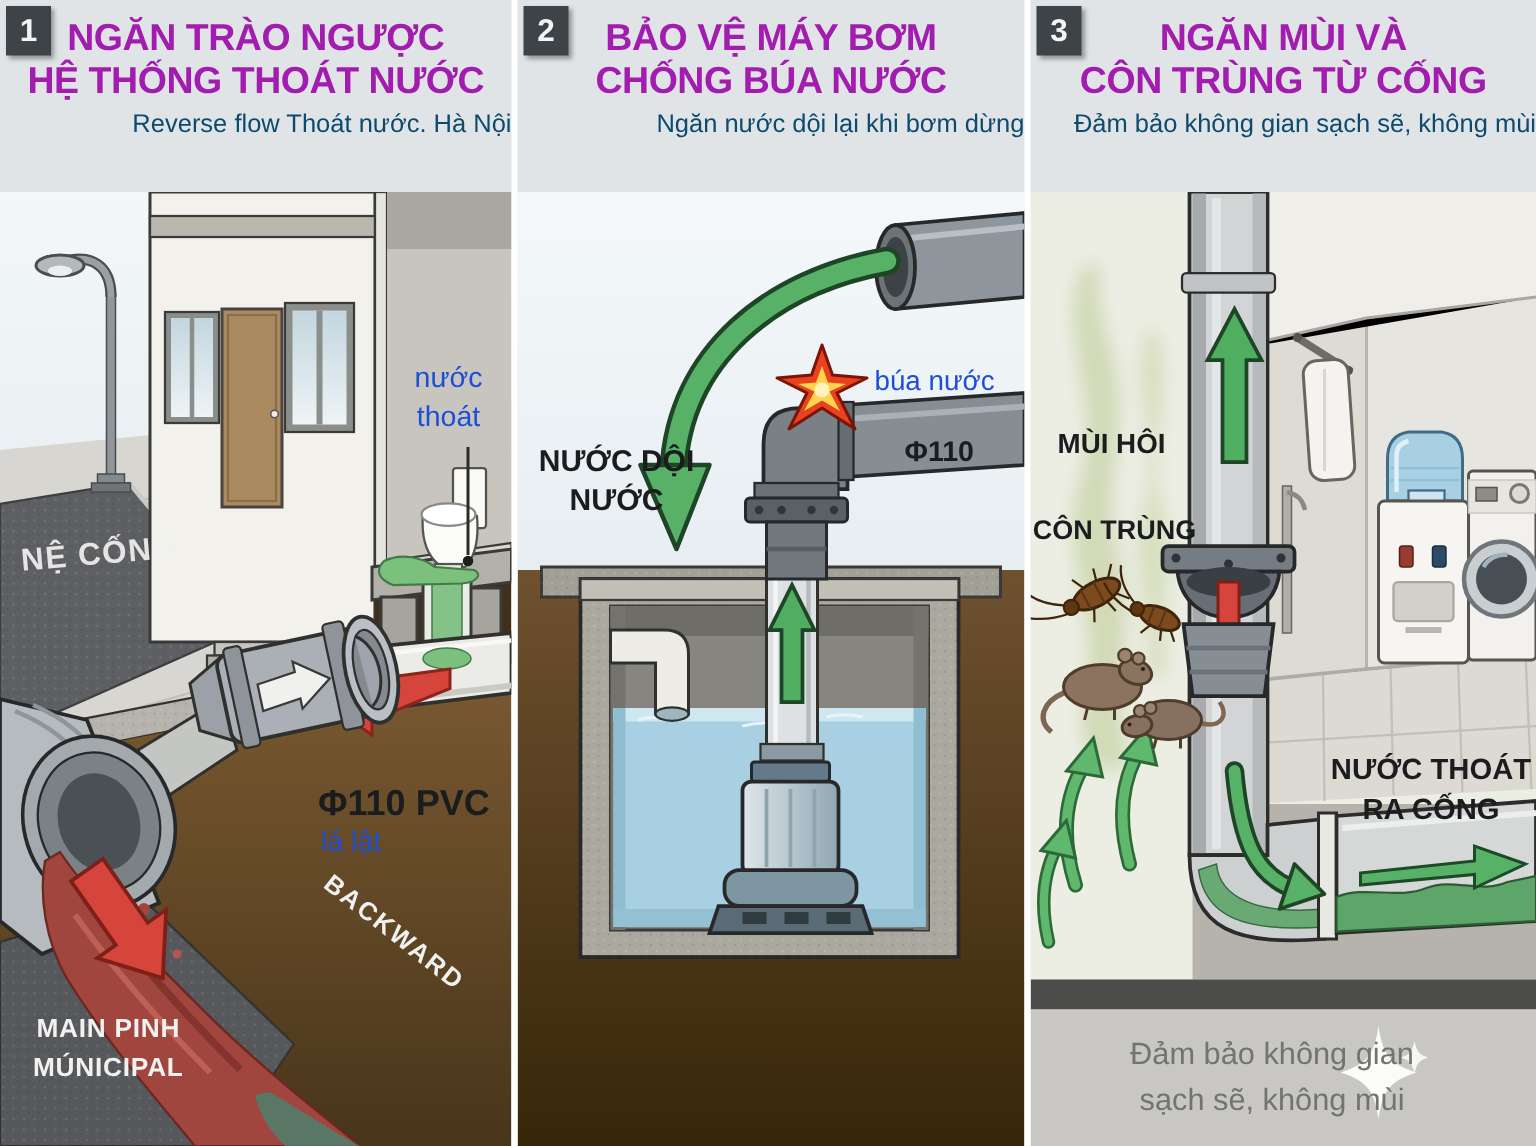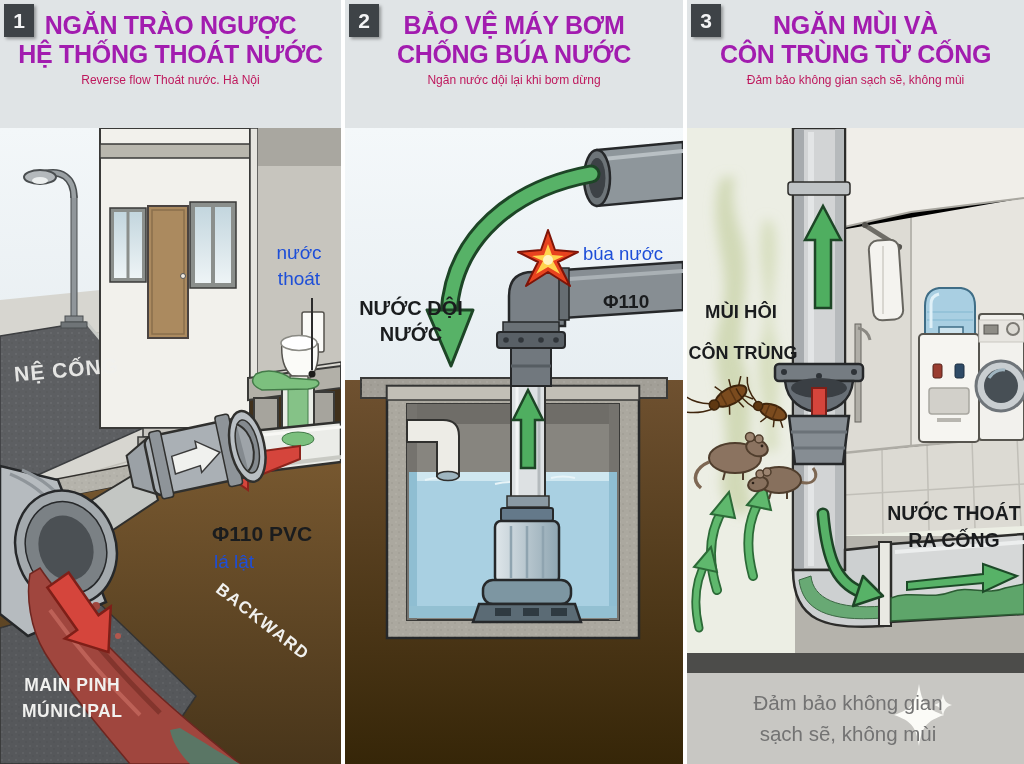--- a/index.html
+++ b/index.html
@@ -8,21 +8,21 @@
   .panel{position:absolute;top:0;bottom:0;overflow:hidden;background:#e9eef1;}
   #p1{left:0;width:341px;}
   #p2{left:345px;width:338px;}
   #p3{left:687px;width:337px;}
   .hdr{position:absolute;top:0;left:0;right:0;height:128px;background:#e0e4e6;z-index:2;}
   .badge{position:absolute;left:4px;top:4px;width:30px;height:33px;background:#3e4347;color:#f3f4f5;
          font-weight:bold;font-size:21px;line-height:33px;text-align:center;
          box-shadow:2px 2px 3px rgba(0,0,0,.35);}
   .ttl{padding-top:11px;font-weight:bold;font-size:25px;line-height:1.14;color:#a21caf;
        letter-spacing:-0.3px;text-align:center;}
-  .sub{margin-top:5px;font-size:12px;color:#be185d;text-align:center;}
+  .sub{margin-top:5px;font-size:17px;color:#0c4a6e;text-align:right;}
   svg.scene{position:absolute;top:128px;left:0;width:100%;height:636px;display:block;z-index:1;}
   .lb{position:absolute;z-index:3;white-space:nowrap;}
   .lb-dark{color:#1d4ed8;}
   .lb-bold{font-weight:bold;color:#1a1c1e;}
   .lb-white{font-weight:bold;color:#f1f1ef;}
   .ctr{text-align:center;}
 </style>
 </head>
 <body>
 
@@ -195,21 +195,21 @@
         <line x1="312" y1="170" x2="312" y2="242" stroke="#2b2b2b" stroke-width="2"></line>
         <circle cx="312" cy="246" r="3.5" fill="#1d1d1b"></circle>
       </g>
     </svg>
 
     <div class="lb lb-dark ctr" style="left:262px;top:240px;width:74px;font-size:19px;line-height:1.35;">
       <div>nước</div>
       <div>thoát</div>
     </div>
     <div class="lb lb-white" style="left:14px;top:358px;font-size:21px;letter-spacing:1px;transform:rotate(-5deg);opacity:.92;">NỆ CỐNG</div>
-    <div class="lb lb-bold" style="left:212px;top:522px;font-size:21px;">Φ110 PVC</div>
+    <div class="lb lb-bold" style="left:212px;top:522px;font-size:24px;">Φ110 PVC</div>
     <div class="lb lb-dark" style="left:214px;top:551px;font-size:19px;">lá lật</div>
     <div class="lb lb-white ctr" style="left:190px;top:612px;width:145px;font-size:17px;letter-spacing:1.5px;transform:rotate(38deg);">BACKWARD</div>
     <div class="lb lb-white" style="left:22px;top:672px;font-size:17.5px;line-height:26px;letter-spacing:.5px;text-align:center;">
       <div>MAIN PINH</div>
       <div>MÚNICIPAL</div>
     </div>
   </div>
 
   <div class="panel" id="p2">
     <div class="hdr">
@@ -489,21 +489,21 @@
       </g>
 
       <rect x="0" y="525" width="337" height="20" fill="#4c4c4a"></rect>
       <rect x="0" y="545" width="337" height="91" fill="#c8c7c3"></rect>
       <g>
         <path d="M232,556 C235,576 240,581 257,587 C240,593 235,598 232,618 C229,598 224,593 207,587 C224,581 229,576 232,556 Z" fill="#fbfbf7"></path>
         <path d="M256,566 c1.5,7 3,9 9,11 c-6,2 -7.5,4 -9,11 c-1.5,-7 -3,-9 -9,-11 c6,-2 7.5,-4 9,-11 Z" fill="#fbfbf7" opacity="0.9"></path>
       </g>
     </svg>
 
-    <div class="lb lb-bold ctr" style="left:2px;top:285px;width:104px;font-size:18.5px;margin-top:16px;">MÙI HÔI</div>
+    <div class="lb lb-bold ctr" style="left:2px;top:285px;width:104px;font-size:18.5px;">MÙI HÔI</div>
     <div class="lb lb-bold ctr" style="left:0px;top:343px;width:112px;font-size:18px;">CÔN TRÙNG</div>
     <div class="lb lb-bold ctr" style="left:196px;top:500px;width:142px;font-size:19.5px;line-height:1.4;">
       <div>NƯỚC THOÁT</div>
       <div>RA CỐNG</div>
     </div>
     <div class="lb lb-dark ctr" style="left:0px;top:688px;width:322px;font-size:20.5px;line-height:1.5;color:#737373;">
       <div>Đảm bảo không gian</div>
       <div>sạch sẽ, không mùi</div>
     </div>
   </div>

